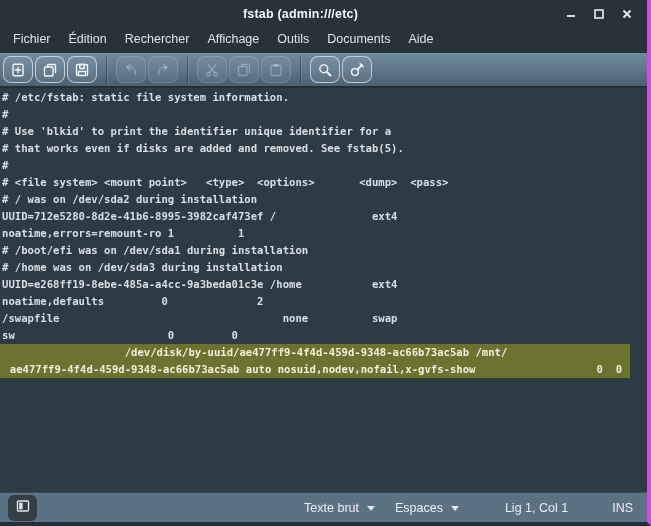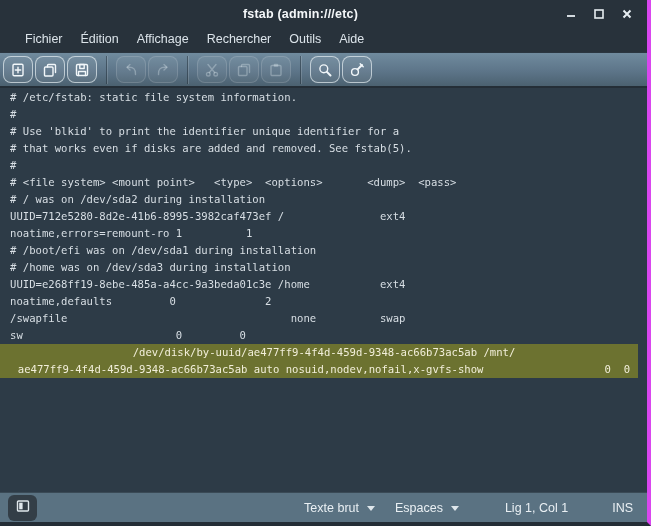--- a/index.html
+++ b/index.html
@@ -11,42 +11,42 @@
     font-family:"Liberation Sans",sans-serif;
     overflow:hidden;position:relative;
   }
   
   .titlebar{flex:0 0 28px;position:relative;display:flex;align-items:center;background:#28323b;}
   .title{position:absolute;left:0;right:46px;text-align:center;color:#f4f7f9;font-weight:bold;font-size:12.5px;letter-spacing:.2px;}
   .controls{margin-left:auto;display:flex;align-items:center;gap:12px;padding-right:12px;z-index:2;color:#e6edf1;}
   .ctrl{width:16px;height:16px;display:flex;align-items:center;justify-content:center;}
   .ctrl svg{display:block;}
   
-  .menubar{flex:0 0 24px;display:flex;align-items:center;background:#28323b;color:#dce4ea;font-size:12.5px;padding-left:16px;}
+  .menubar{flex:0 0 24px;display:flex;align-items:center;background:#28323b;color:#dce4ea;font-size:12.5px;padding-left:4px;}
   .menu-item{padding:2px 9px 4px 9px;cursor:default;}
   
   .toolbar{
     flex:0 0 36px;display:flex;align-items:center;
     background:linear-gradient(to bottom,#708b9e 0%,#5d7589 55%,#4b6170 100%);
     border-top:1px solid #2b3640;border-bottom:2px solid #242e37;
     box-sizing:border-box;padding-left:3px;
   }
   .tb-btn{width:30px;height:27px;border-radius:8px;display:flex;align-items:center;justify-content:center;margin-right:2px;box-sizing:border-box;}
   .tb-btn.enabled{border:1px solid rgba(236,244,248,.65);background:rgba(255,255,255,.07);color:#f2f7fa;}
   .tb-btn.disabled{border:1px solid rgba(255,255,255,.14);background:rgba(255,255,255,.05);color:rgba(240,248,252,.30);}
   .tb-sep{width:1px;height:28px;background:rgba(25,35,45,.45);box-shadow:1px 0 0 rgba(255,255,255,.15);margin:0 9px 0 7px;}
   .tb-btn svg{display:block;}
   
   .editor{
     flex:1 1 auto;background:#2d3b47;color:#d8dfe5;
     font-family:"DejaVu Sans Mono","Liberation Mono",monospace;
     font-size:10.6px;line-height:17px;
     padding-top:1px;overflow:hidden;cursor:text;
   }
-  .line{height:17px;white-space:pre;padding-left:10px;}
+  .line{height:17px;white-space:pre;padding-left:2px;font-weight:bold;}
   .line.hl{background:#6c7230;color:#f2efda;width:628px;text-align:center;}
   
   .statusbar{
     flex:0 0 30px;display:flex;align-items:center;
     background:#5a7282;border-top:1px solid #3a4a56;box-sizing:border-box;
     color:#eaf0f4;font-size:12.5px;padding:0 14px 0 8px;
   }
   .panel-toggle{width:29px;height:26px;background:#333e47;border-radius:6px;display:flex;align-items:center;justify-content:center;color:#dfe7ec;}
   .sb-right{margin-left:auto;display:flex;align-items:center;}
   .sb-item{display:flex;align-items:center;white-space:nowrap;}
@@ -83,23 +83,24 @@
               <path d="M2.5 2.5l7 7M9.5 2.5l-7 7" stroke="#e6edf1" stroke-width="2" fill="none"></path>
             </svg>
           </span>
       </div>
     </div>
   </div>
 
   <div class="menubar">
       <div class="menu-item">Fichier</div>
       <div class="menu-item">Édition</div>
+      <div class="menu-item">Rechercher</div>
       <div class="menu-item">Affichage</div>
-      <div class="menu-item">Rechercher</div>
       <div class="menu-item">Outils</div>
+      <div class="menu-item">Documents</div>
       <div class="menu-item">Aide</div>
     </div>
 
   <div class="toolbar">
       <div class="tb-btn enabled">
         <span>
           <svg width="16" height="16" viewBox="0 0 16 16">
             <rect x="3" y="2.2" width="10" height="11.6" rx="1.2" stroke="currentColor" fill="none" stroke-width="1.4" stroke-linecap="round" stroke-linejoin="round"></rect>
             <path d="M8 5.3v5.4M5.3 8h5.4" stroke="currentColor" fill="none" stroke-width="1.4" stroke-linecap="round" stroke-linejoin="round"></path>
           </svg>

